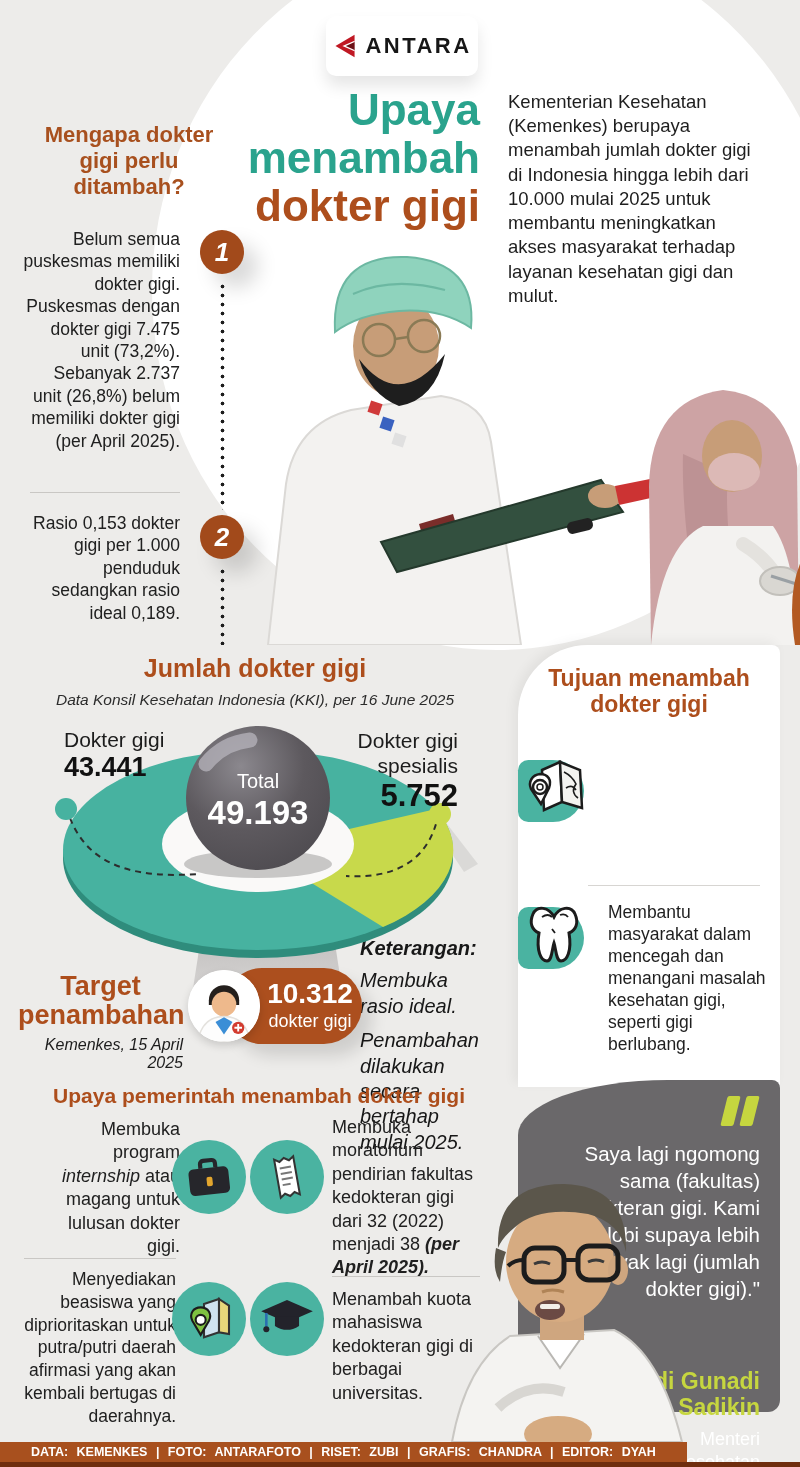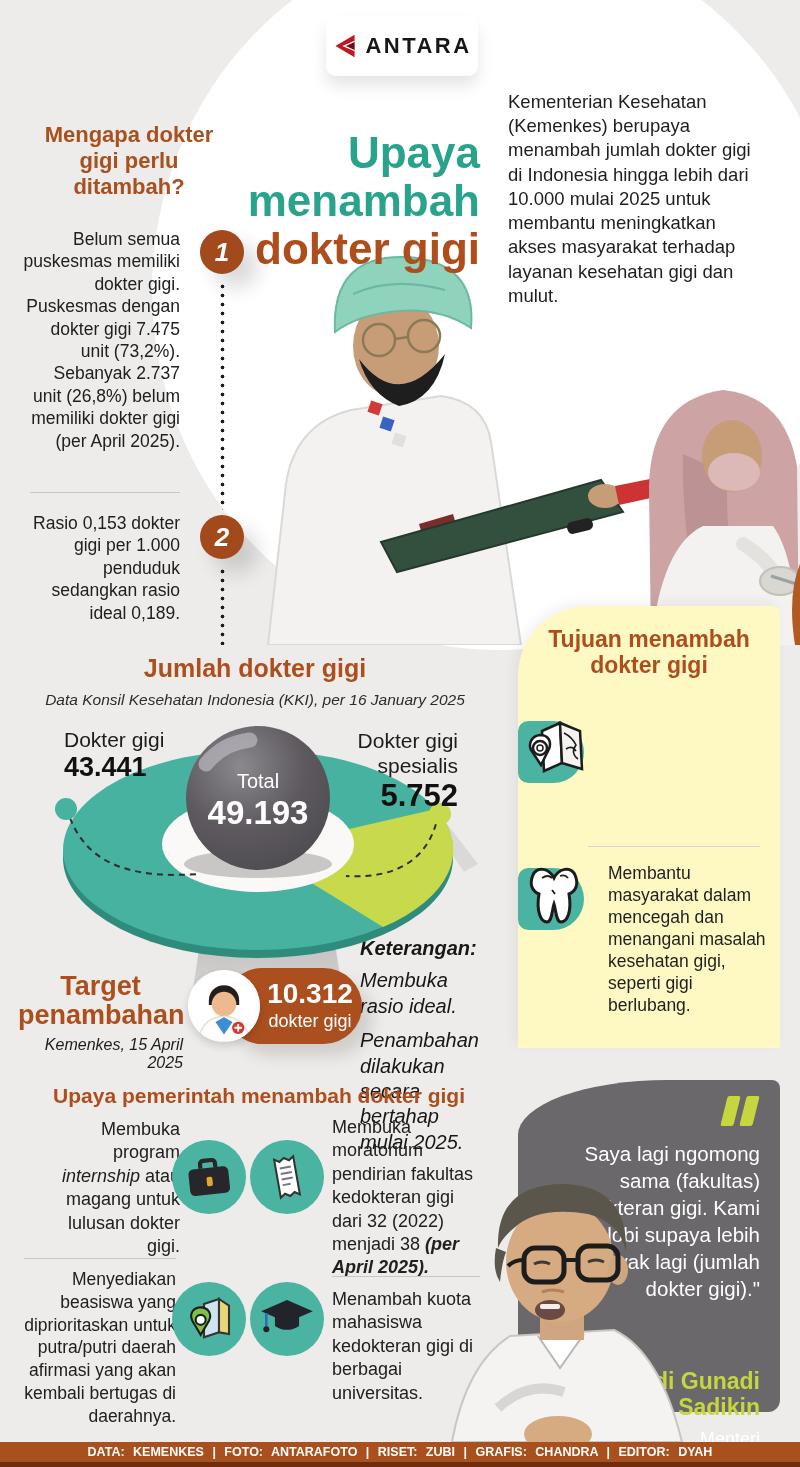--- a/index.html
+++ b/index.html
@@ -7,21 +7,21 @@
   .page { position:relative; width:800px; height:1467px; margin:0 auto; background:#EDECEA; overflow:hidden; }
 
   .bg-circle { position:absolute; left:152px; top:-70px; width:690px; height:720px; border-radius:50%; background:#ffffff; }
 
   
   .logo-card { position:absolute; left:326px; top:16px; width:152px; height:60px; background:#fff; border-radius:10px;
     box-shadow:0 10px 16px rgba(0,0,0,.10); display:flex; align-items:center; justify-content:center; gap:7px; z-index:4; }
   .logo-text { font-size:22px; font-weight:bold; letter-spacing:2.5px; color:#161616; }
 
   
-  .main-title { position:absolute; left:230px; top:86px; width:250px; text-align:right; font-weight:bold; font-size:44px; line-height:1.09; z-index:3;margin-top:43px; }
+  .main-title { position:absolute; left:230px; top:86px; width:250px; text-align:right; font-weight:bold; font-size:44px; line-height:1.09; z-index:3; }
   .main-title .t-teal { color:#2AA38D; display:block; }
   .main-title .t-rust { color:#AD4E1C; display:block; }
 
   .intro { position:absolute; left:508px; top:90px; width:250px; font-size:18.5px; line-height:1.31; color:#1e1e1e; z-index:3; }
 
   
   .why-heading { position:absolute; left:38px; top:122px; width:182px; text-align:center; font-weight:bold; font-size:22px; line-height:1.18; color:#A8501E; }
   .why-text-1 { position:absolute; left:22px; top:228px; width:158px; text-align:right; font-size:17.5px; line-height:1.28; color:#202020; }
   .why-div { position:absolute; left:30px; top:492px; width:150px; height:1px; background:#c9c7c4; }
   .why-text-2 { position:absolute; left:22px; top:512px; width:158px; text-align:right; font-size:17.5px; line-height:1.28; color:#202020; }
@@ -72,42 +72,42 @@
   .eff-t4 { position:absolute; left:332px; top:1288px; width:142px; text-align:left; font-size:18px; line-height:1.3; color:#202020; }
   .eff-div-l { position:absolute; left:24px; top:1258px; width:152px; height:1px; background:#c9c7c4; }
   .eff-div-r { position:absolute; left:332px; top:1276px; width:148px; height:1px; background:#c9c7c4; }
   .ico-circle { position:absolute; width:74px; height:74px; border-radius:50%; background:#4AB3A1; display:flex; align-items:center; justify-content:center; z-index:2; }
   .ic-a { left:172px; top:1140px; } .ic-b { left:250px; top:1140px; }
   .ic-c { left:172px; top:1282px; } .ic-d { left:250px; top:1282px; }
   .bold-italic { font-weight:bold; font-style:italic; }
   .only-italic { font-style:italic; }
 
   
-  .goals-panel { position:absolute; left:518px; top:606px; width:262px; height:442px; background:#fef9c3;
+  .goals-panel { position:absolute; left:518px; top:645px; width:262px; height:442px; background:#ffffff;
     border-radius:70px 8px 0 0; box-shadow:-4px -4px 12px rgba(0,0,0,.05); z-index:2; }
   .goals-heading { position:absolute; left:10px; top:20px; width:242px; text-align:center; font-weight:bold; font-size:23px; line-height:1.15; color:#AD4E1C; }
   .goal-text-1 { position:absolute; left:90px; top:80px; width:162px; font-size:17.5px; line-height:1.26; color:#1f1f1f; }
   .goal-div { position:absolute; left:70px; top:240px; width:172px; height:1px; background:#d7d5d2; }
   .goal-text-2 { position:absolute; left:90px; top:256px; width:162px; font-size:17.5px; line-height:1.26; color:#1f1f1f; }
   .dshape { position:absolute; left:0; width:66px; height:62px; background:#4AB3A1; border-radius:14px 42px 42px 14px; }
   .ds-1 { top:115px; } .ds-2 { top:262px; }
   .dshape svg { position:absolute; left:-4px; top:-12px; }
 
   
   .quote-panel { position:absolute; left:518px; top:1080px; width:262px; height:332px; background:#6A686A;
     border-radius:150px 8px 12px 12px / 55px 8px 12px 12px; z-index:2; }
   .qmark { position:absolute; right:24px; top:16px; display:flex; gap:6px; }
   .qbar { width:13px; height:30px; background:#C6D63F; transform:skewX(-14deg); border-radius:2px; }
   .quote-text { position:absolute; left:26px; top:60px; width:216px; text-align:right; color:#fff; font-size:20.5px; line-height:1.32; }
   .quote-author { position:absolute; left:26px; top:288px; width:216px; text-align:right; color:#C6D63F; font-weight:bold; font-size:23px; line-height:1.15; }
   .quote-role { position:absolute; left:122px; top:348px; width:120px; text-align:right; color:#fff; font-size:18px; line-height:1.25; }
   .quote-author, .quote-role { position:absolute; }
   .minister { position:absolute; left:438px; top:1168px; width:252px; height:274px; z-index:3; }
 
-  .footer { position:absolute; left:0; top:1442px; width:800px; height:20px; background:#A8501E; color:#fff;
+  .footer { position:absolute; left:0; top:1442px; width:687px; height:20px; background:#A8501E; color:#fff;
     font-weight:bold; font-size:12.5px; display:flex; align-items:center; justify-content:center; word-spacing:5px; z-index:6; }
   .footer-strip { position:absolute; left:0; top:1462px; width:800px; height:5px; background:#6F2D0E; z-index:6; }
 </style>
 </head>
 <body>
 
 <div class="page">
 
   <div class="bg-circle"></div>
 
@@ -172,21 +172,21 @@
         <path d="M612 421 Q598 332 650 302 Q702 276 762 302 Q800 322 800 421 Z" fill="#B35A22"></path>
         <path d="M630 360 Q700 318 770 340 M622 392 Q700 348 788 376" fill="none" stroke="#9C4A18" stroke-width="4"></path>
         <ellipse cx="703" cy="347" rx="31" ry="23" fill="#C79D78" transform="rotate(-18 703 347)"></ellipse>
         <rect x="676" y="326" width="34" height="13" rx="5" fill="#222222" transform="rotate(-16 693 332)"></rect>
         <path d="M655 421 Q676 382 718 396" fill="none" stroke="#F0EFEC" stroke-width="8"></path>
       </g>
     </svg>
   </div>
 
   <div class="count-heading">Jumlah dokter gigi</div>
-  <div class="count-sub">Data Konsil Kesehatan Indonesia (KKI), per 16 January 2025</div>
+  <div class="count-sub">Data Konsil Kesehatan Indonesia (KKI), per 16 June 2025</div>
 
   <div class="cl-left">
     <div class="lab">Dokter gigi</div>
     <div class="val">43.441</div>
   </div>
   <div class="cl-right">
     <div class="lab">Dokter gigi spesialis</div>
     <div class="val">5.752</div>
   </div>
 

